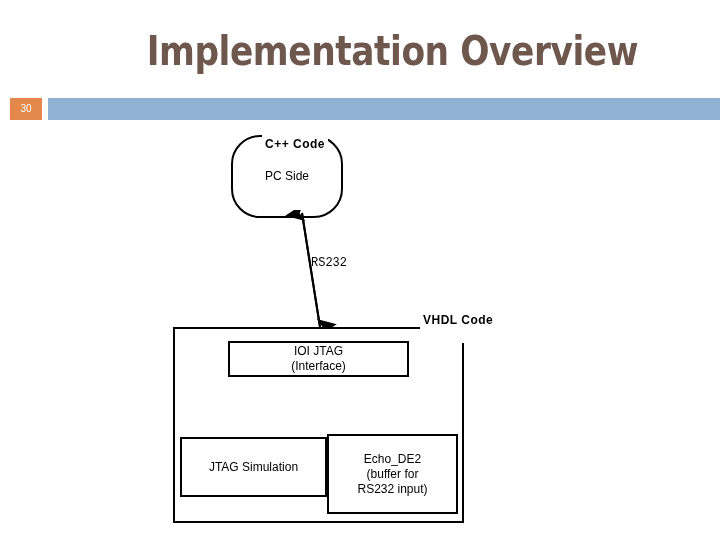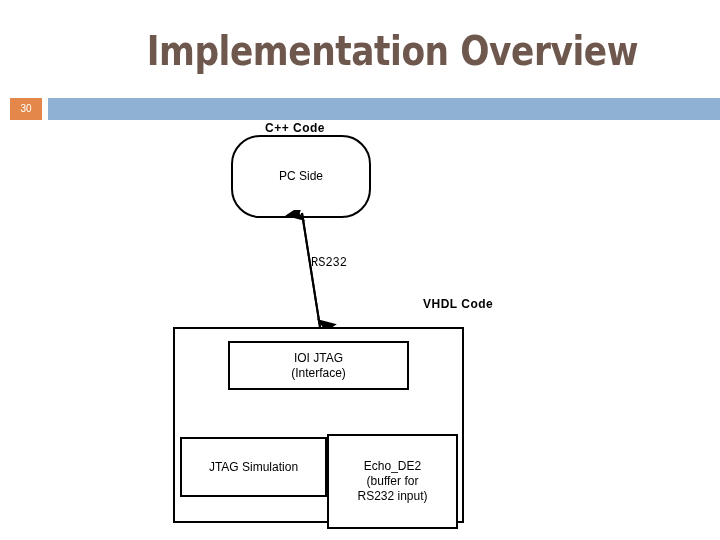--- a/index.html
+++ b/index.html
@@ -90,68 +90,68 @@
   .box .box-text {
     font-size: 12px;
     line-height: 15px;
     white-space: pre-line;
   }
 
   
   #box-pc-side {
     left: 231px;
     top: 135px;
-    width: 140px;
+    width: 112px;
     height: 83px;
     border-radius: 29px;
   }
 
   
   #box-vhdl-container {
     left: 173px;
     top: 327px;
     width: 291px;
     height: 196px;
     display: block;
   }
 
   
   #box-ioi-jtag {
     left: 228px;
     top: 341px;
     width: 181px;
-    height: 49px;
+    height: 36px;
   }
 
   
   #box-jtag-sim {
     left: 180px;
     top: 437px;
     width: 147px;
     height: 60px;
   }
 
   
   #box-echo-de2 {
     left: 327px;
     top: 434px;
     width: 131px;
-    height: 95px;
+    height: 80px;
   }
 
   
   .caption {
     position: absolute;
     font-family: "Liberation Sans", sans-serif;
     font-size: 12px;
     font-weight: bold;
     color: #000000;
     letter-spacing: 0.5px;
     background: #ffffff;
-    padding: 0 3px;
+    padding: 16px 3px;
     white-space: nowrap;
   }
   #caption-cpp {
     left: 262px;
     top: 121px;
     line-height: 14px;
   }
   #caption-vhdl {
     left: 420px;
     top: 297px;

